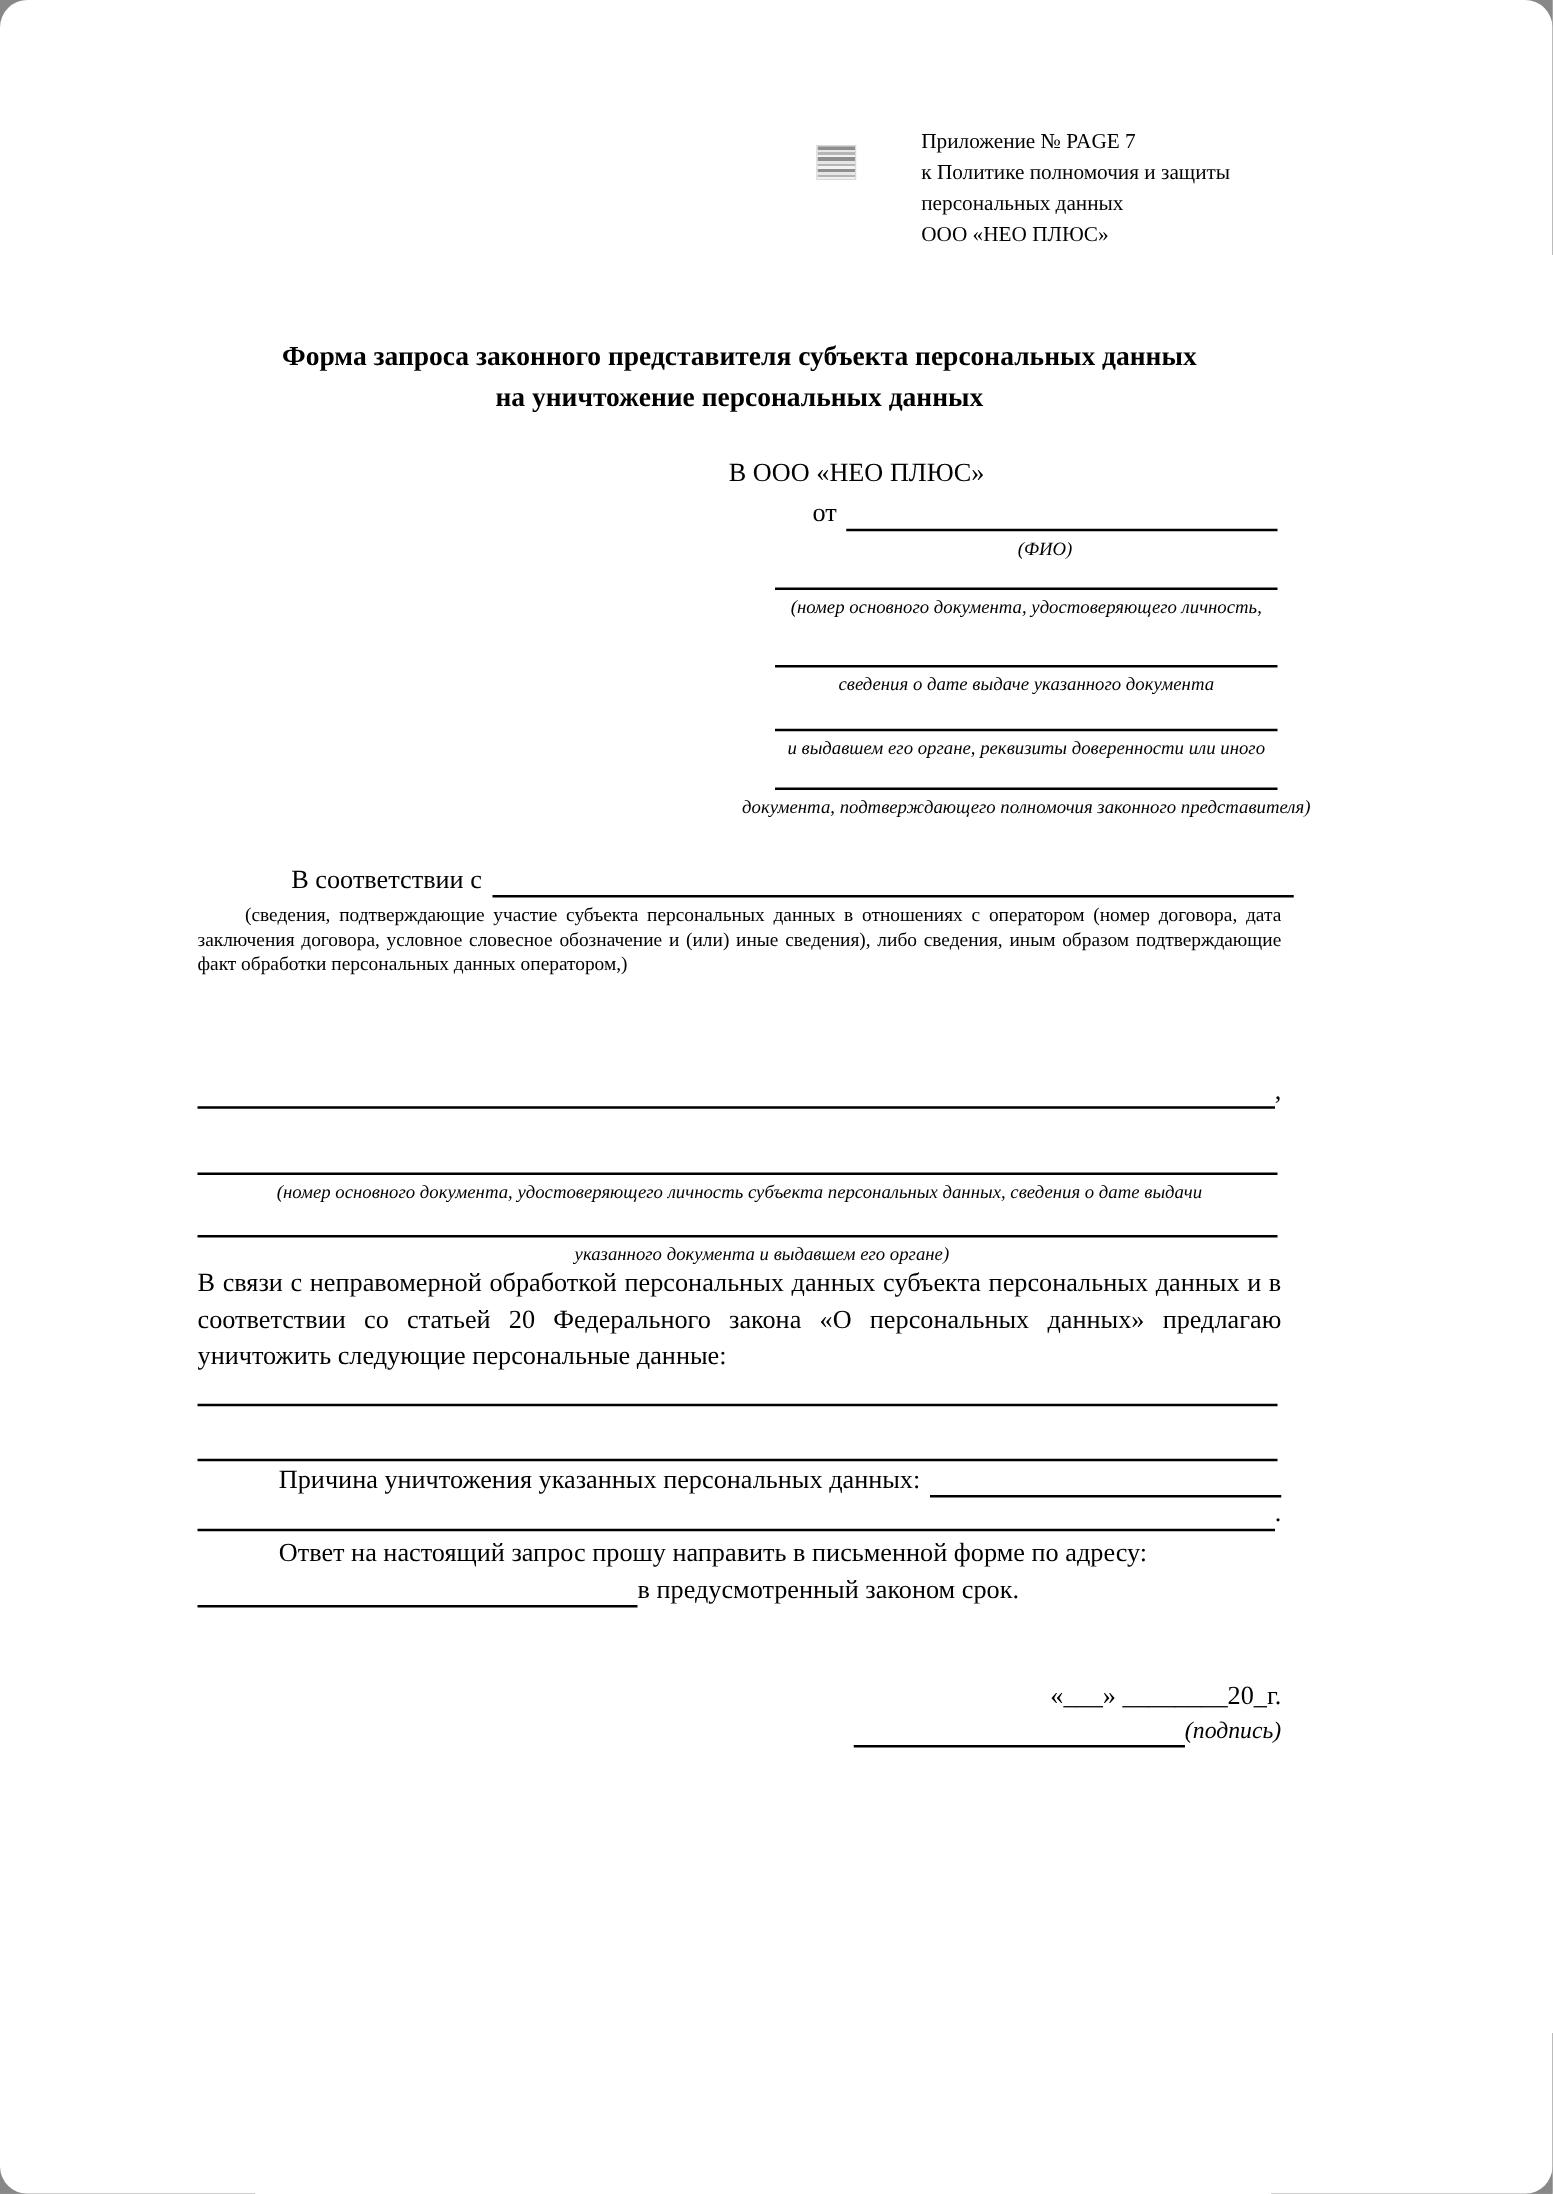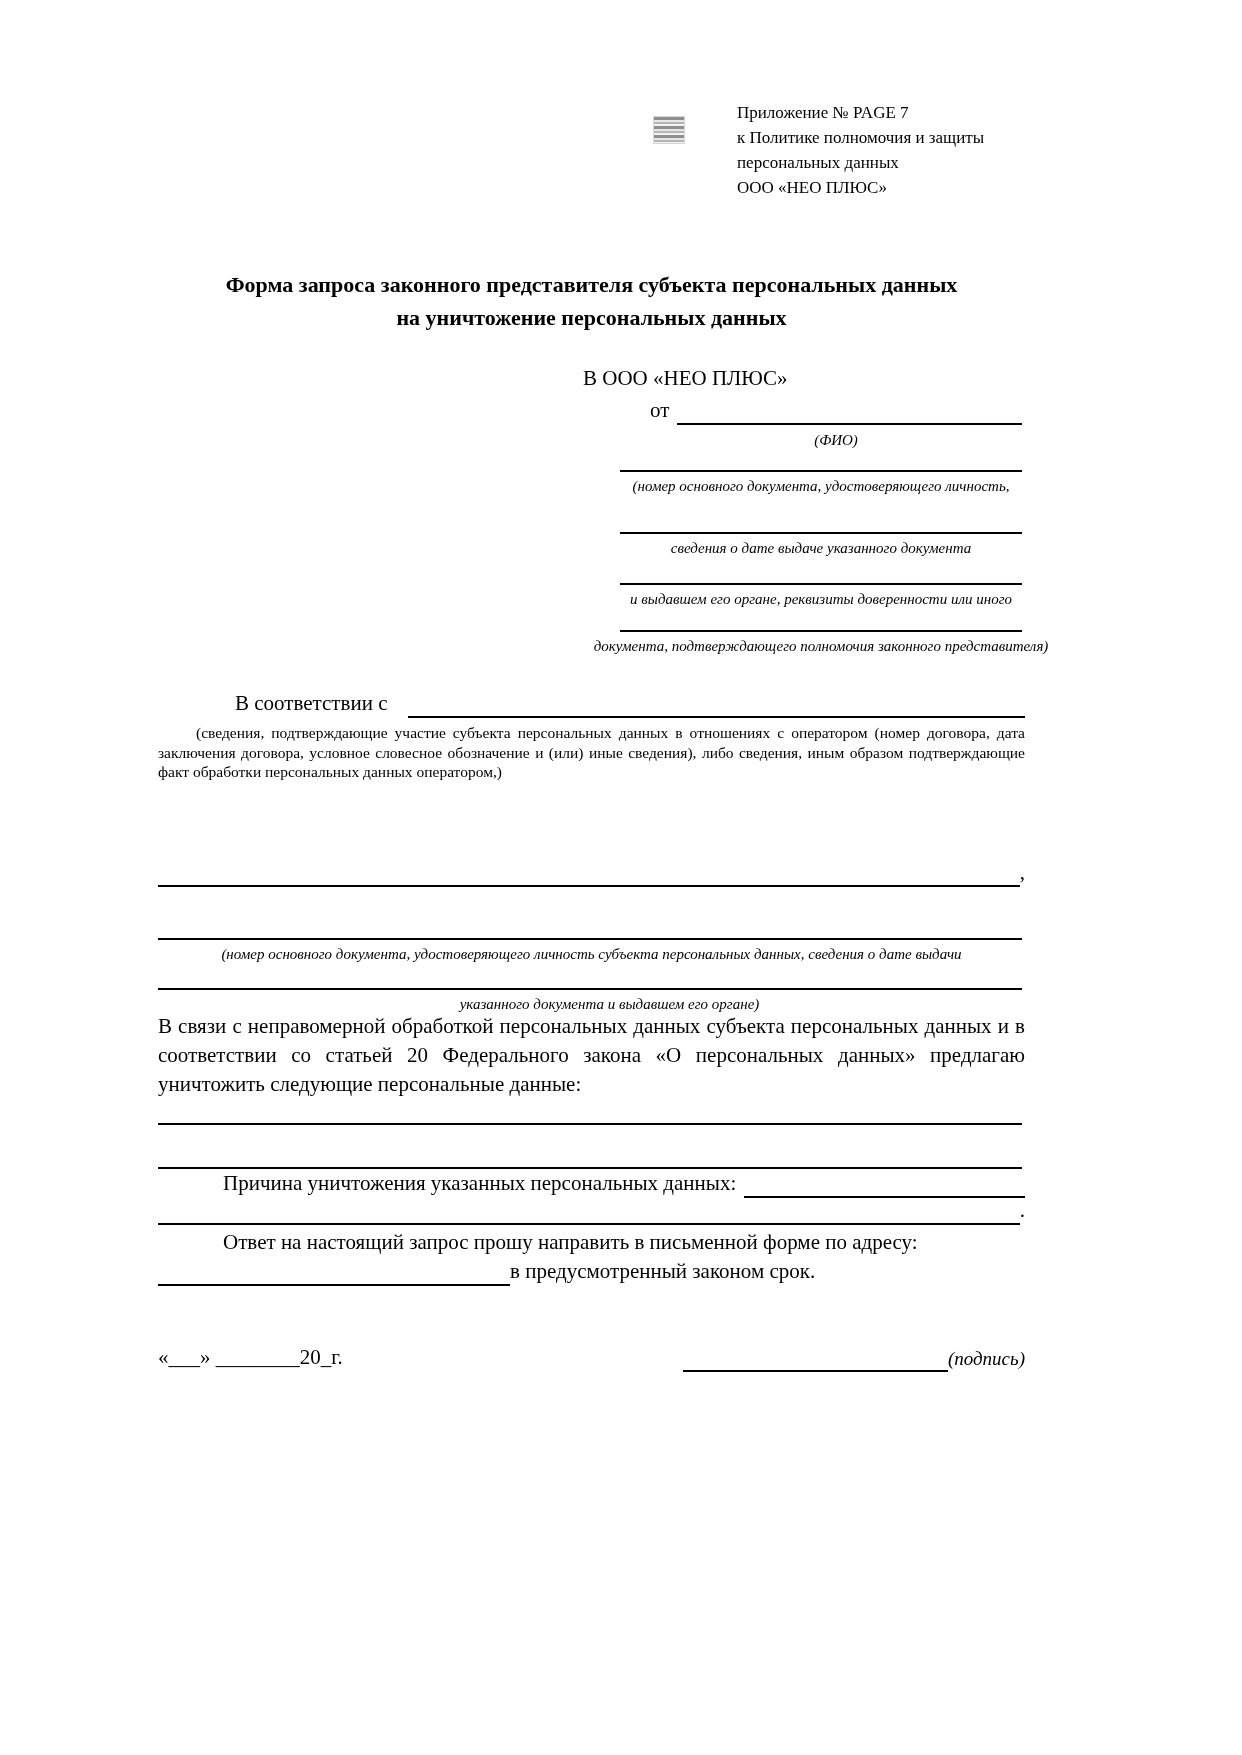--- a/index.html
+++ b/index.html
@@ -4,20 +4,21 @@
 <style>
   html,body{margin:0;padding:0;background:#888;}
   .page{
     position:relative;
     width:1242px;height:1755px;
     margin:0 auto;
     background:#ffffff;
     font-family:"Liberation Serif","DejaVu Serif",serif;
     color:#000000;
     overflow:hidden;
+    border-radius:22px;
   }
   .abs{position:absolute;}
   .fill{flex:1 1 auto;border-bottom:2px solid #000;}
   .uline{border-bottom:2px solid #000;height:2px;}
   .row{display:flex;align-items:flex-end;}
   .caption{font-size:15px;text-align:center;line-height:18px;font-style:italic;}
   .body-text{font-size:21px;line-height:29px;}
   .just{text-align:justify;}
   .appendix{font-size:17px;line-height:25px;text-align:left;}
   .title{font-size:22px;line-height:33px;font-weight:bold;text-align:center;}
@@ -62,21 +63,21 @@
 
   <div class="abs uline" style="left:620px;top:530px;width:402px;"></div>
   <div class="abs caption" style="left:590px;top:539px;width:462px;">сведения о дате выдаче указанного документа</div>
 
   <div class="abs uline" style="left:620px;top:581px;width:402px;"></div>
   <div class="abs caption" style="left:590px;top:590px;width:462px;">и выдавшем его органе, реквизиты доверенности или иного</div>
 
   <div class="abs uline" style="left:620px;top:628px;width:402px;"></div>
   <div class="abs caption" style="left:590px;top:637px;width:462px;">документа, подтверждающего полномочия законного представителя)</div>
 
-  <div class="abs row" style="left:158px;top:690px;width:867px;height:28px;gap:12px;">
+  <div class="abs row" style="left:168px;top:690px;width:867px;height:28px;">
     <span class="spacer"></span>
     <span class="body-text" style="margin-right:8px;">В соответствии с</span>
     <span class="fill"></span>
   </div>
 
   <div class="abs small-note" style="left:158px;top:723px;width:867px;text-indent:38px;">(сведения, подтверждающие участие субъекта персональных данных в отношениях с оператором (номер договора, дата заключения договора, условное словесное обозначение и (или) иные сведения), либо сведения, иным образом подтверждающие факт обработки персональных данных оператором,)</div>
 
 
   <div class="abs row" style="left:158px;top:860px;width:867px;height:27px;">
     <span class="fill"></span>
@@ -105,21 +106,21 @@
     <span class="body-text">.</span>
   </div>
 
   <div class="abs body-text" style="left:158px;top:1228px;width:867px;text-indent:65px;">Ответ на настоящий запрос прошу направить в письменной форме по адресу:</div>
 
   <div class="abs row" style="left:158px;top:1258px;width:867px;height:28px;">
     <span class="uline" style="width:352px;align-self:flex-end;"></span>
     <span class="body-text">в предусмотренный законом срок.</span>
   </div>
 
-  <div class="abs row" style="left:158px;top:1342px;width:867px;height:30px;">
+  <div class="abs row" style="left:158px;top:1342px;width:867px;height:30px;flex-direction:column;">
     <span class="body-text">«___» ________20_г.</span>
     <span style="margin-left:auto;display:flex;align-items:flex-end;font-style:italic;">
       <span class="uline" style="width:265px;align-self:flex-end;"></span>
       <span style="font-size:19px;line-height:27px;">(подпись)</span>
     </span>
   </div>
 
 </div>
 
 </body></html>

